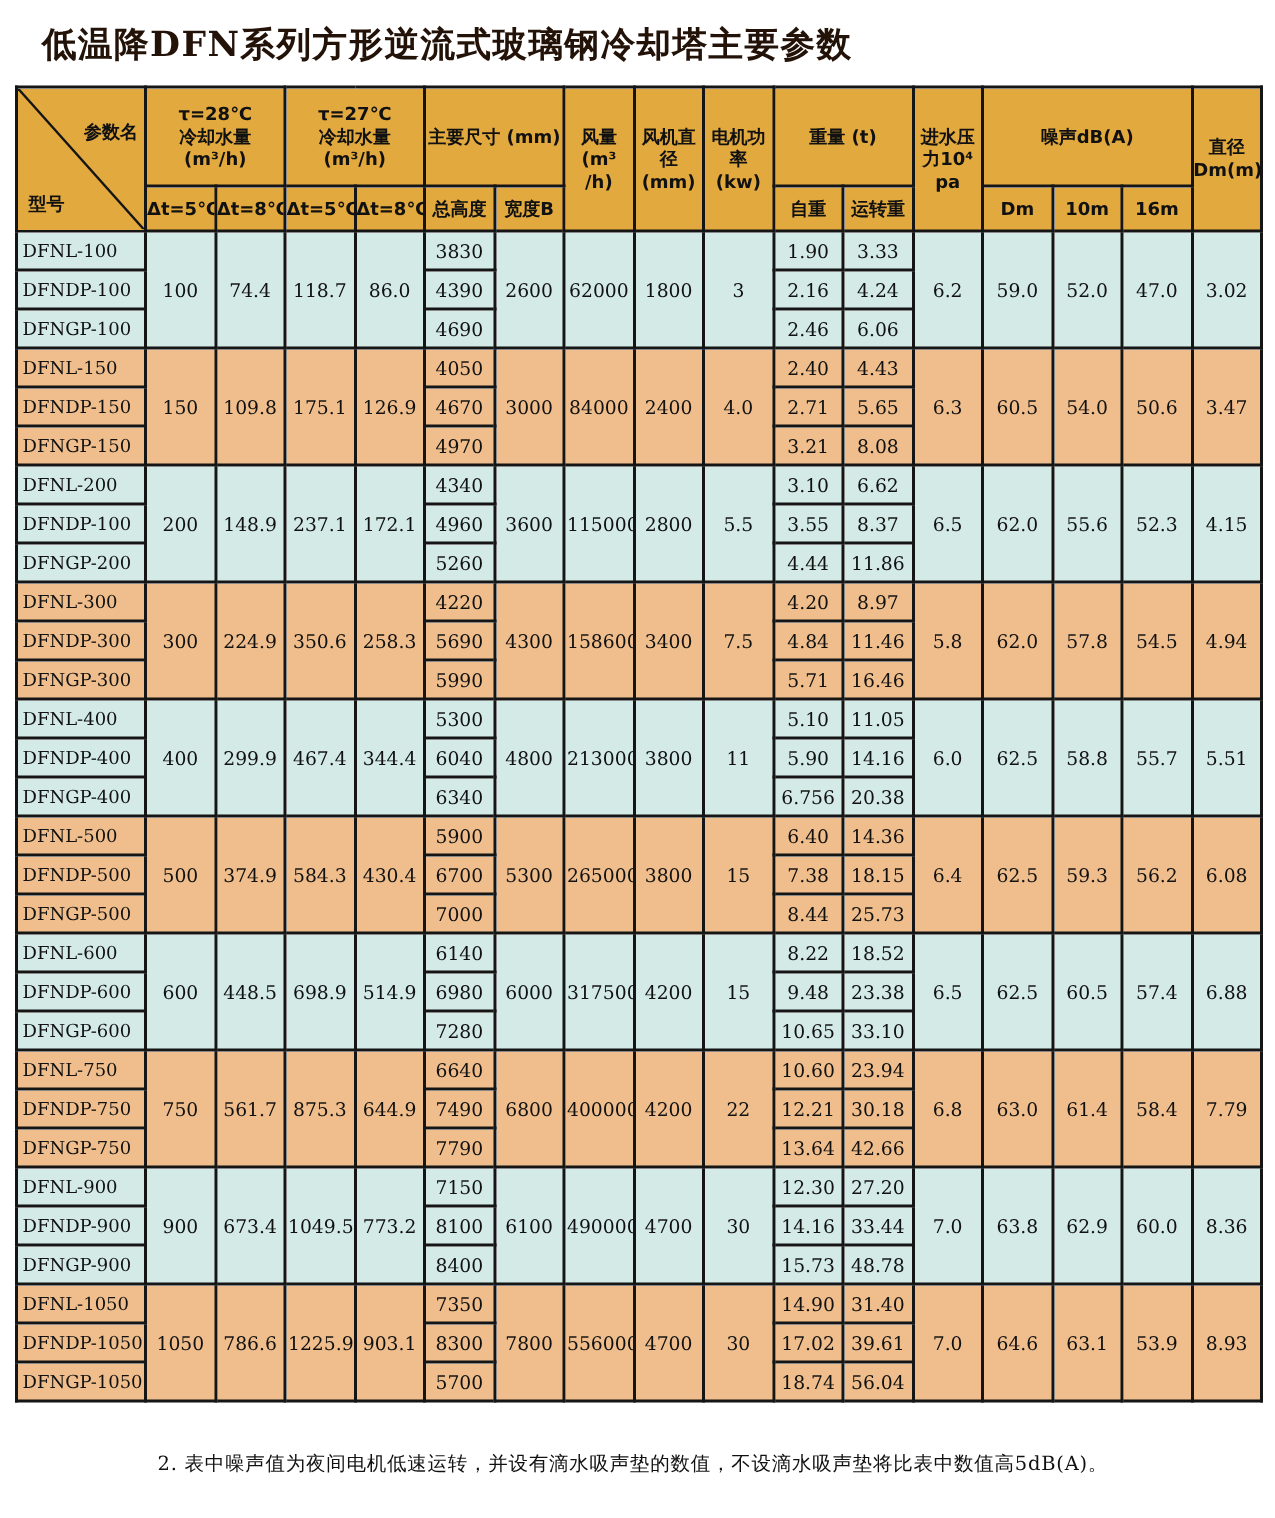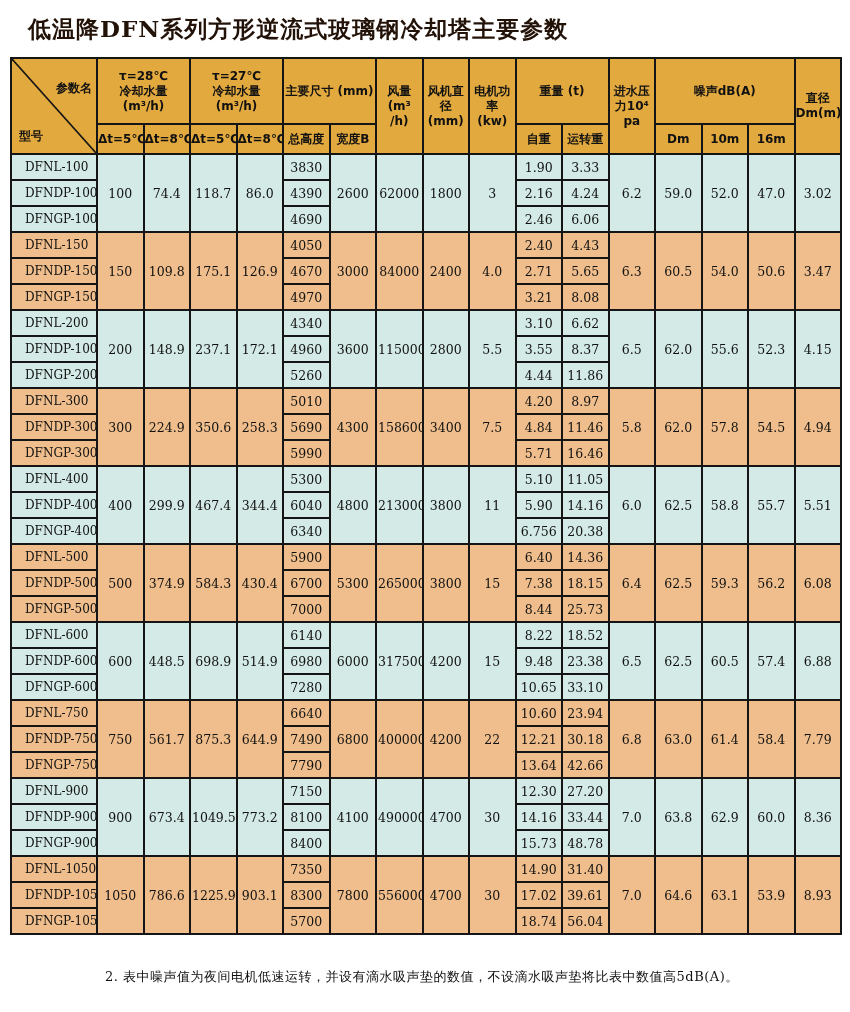--- a/index.html
+++ b/index.html
@@ -55,21 +55,21 @@
   .tbl tr.hrow1 th{height:38px;}
   .tbl tr.hrow2 th{height:22px;}
   .tbl td{
     font-size:12.5px;
     color:#111;
     height:26px;
     padding:0 1px;
   }
   .tbl td.model{
     text-align:left;
-    padding-left:13px;
+    padding-left:3px;
     font-size:12px;
     letter-spacing:0;
     white-space:nowrap;
   }
   tr.tone-cyan td{background:var(--row-cyan);}
   tr.tone-orange td{background:var(--row-orange);}
   th.corner{position:relative;padding:17px;}
   .corner .diag{position:absolute;left:0;top:0;width:100%;height:100%;display:block;}
   .corner .c-top{position:absolute;right:4px;top:22px;font-size:12px;}
   .corner .c-bot{position:absolute;left:7px;bottom:9px;font-size:12px;}
@@ -244,21 +244,21 @@
           <td>5260</td>
           <td>4.44</td>
           <td>11.86</td>
         </tr>
         <tr class="tone-orange">
           <td class="model">DFNL-300</td>
           <td rowspan="3">300</td>
           <td rowspan="3">224.9</td>
           <td rowspan="3">350.6</td>
           <td rowspan="3">258.3</td>
-          <td>5010</td>
+          <td>4220</td>
           <td rowspan="3">4300</td>
           <td rowspan="3">158600</td>
           <td rowspan="3">3400</td>
           <td rowspan="3">7.5</td>
           <td>4.20</td>
           <td>8.97</td>
           <td rowspan="3">5.8</td>
           <td rowspan="3">62.0</td>
           <td rowspan="3">57.8</td>
           <td rowspan="3">54.5</td>
@@ -400,21 +400,21 @@
           <td>13.64</td>
           <td>42.66</td>
         </tr>
         <tr class="tone-cyan">
           <td class="model">DFNL-900</td>
           <td rowspan="3">900</td>
           <td rowspan="3">673.4</td>
           <td rowspan="3">1049.5</td>
           <td rowspan="3">773.2</td>
           <td>7150</td>
-          <td rowspan="3">4100</td>
+          <td rowspan="3">6100</td>
           <td rowspan="3">490000</td>
           <td rowspan="3">4700</td>
           <td rowspan="3">30</td>
           <td>12.30</td>
           <td>27.20</td>
           <td rowspan="3">7.0</td>
           <td rowspan="3">63.8</td>
           <td rowspan="3">62.9</td>
           <td rowspan="3">60.0</td>
           <td rowspan="3">8.36</td>

